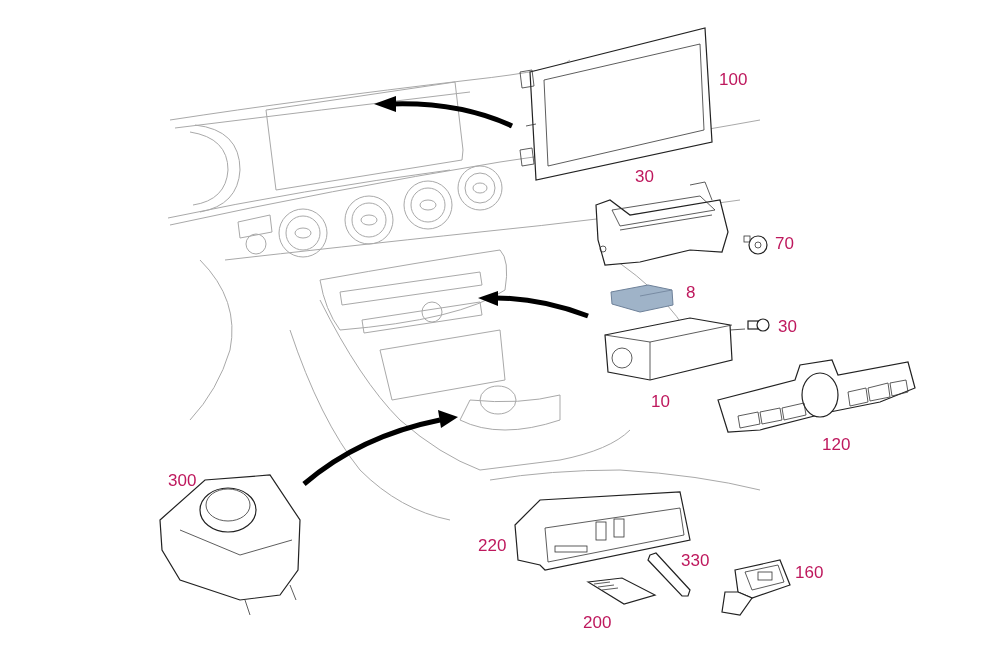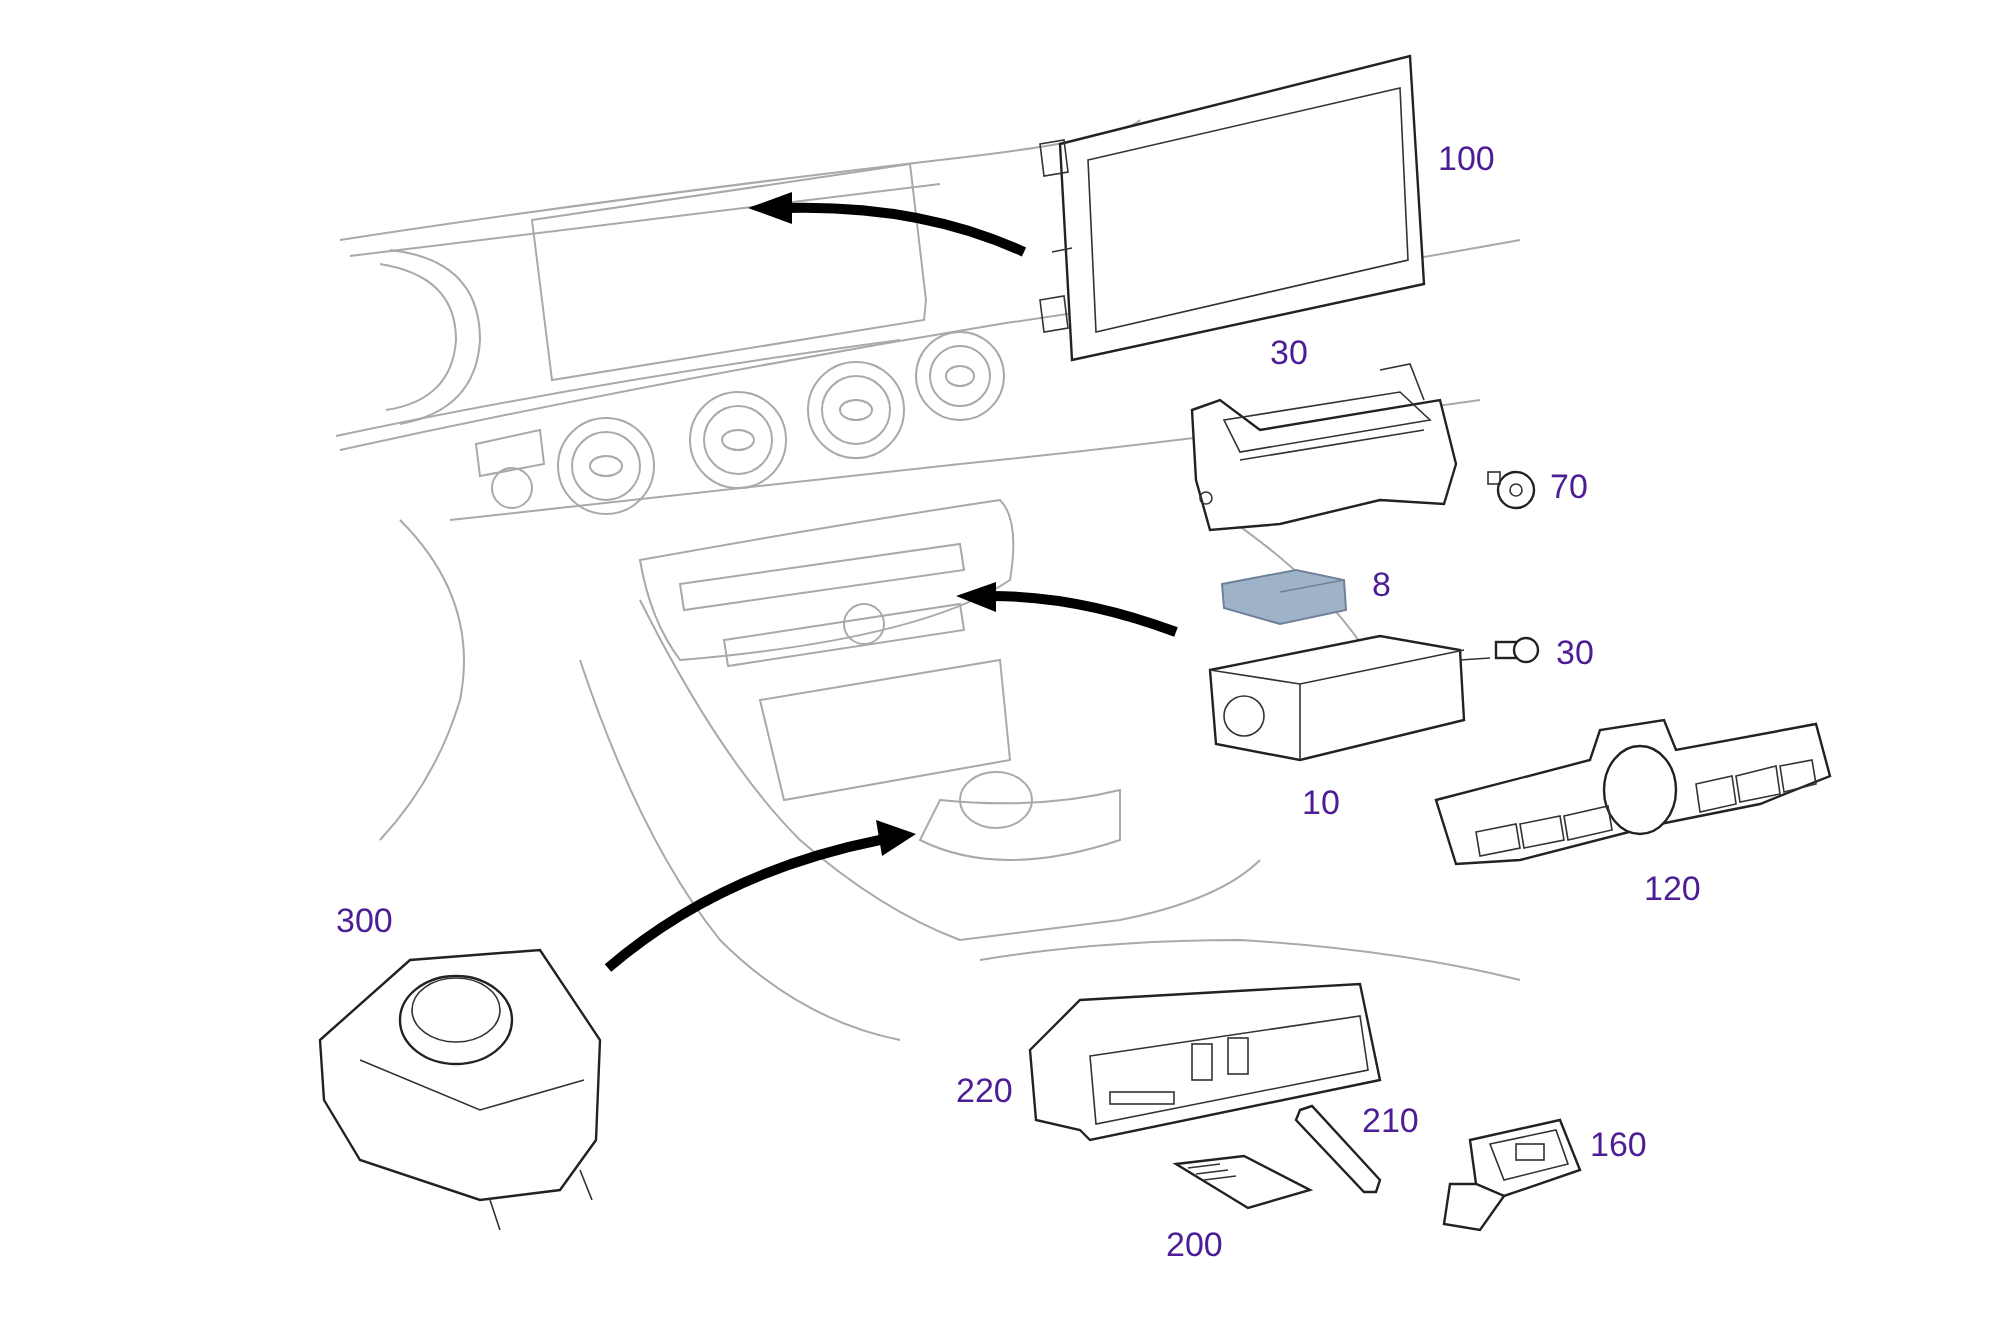--- a/index.html
+++ b/index.html
@@ -2,21 +2,21 @@
 <html><head>
 <meta charset="utf-8">
 <style>
   html, body { margin: 0; padding: 0; background: #ffffff; }
   body { width: 1000px; height: 664px; position: relative; overflow: hidden; font-family: "Liberation Sans", sans-serif; }
   #diagram { position: absolute; left: 0; top: 0; width: 1000px; height: 664px; }
   .thin { fill: none; stroke: #a9a9a9; stroke-width: 1; }
   .part { fill: #ffffff; stroke: #222; stroke-width: 1.2; }
   .part-thin { fill: none; stroke: #333; stroke-width: 0.8; }
   .arrow { fill: none; stroke: #000; stroke-width: 5; stroke-linecap: butt; }
-  .label { position: absolute; font-size: 17px; color: #4c1d95; line-height: 1; }
+  .label { position: absolute; font-size: 17px; color: #be185d; line-height: 1; }
 </style>
 </head>
 <body>
 
 <svg id="diagram" viewBox="0 0 1000 664" xmlns="http://www.w3.org/2000/svg">
 
   <g>
     <path class="thin" d="M170 120 Q300 100 470 80 Q560 70 570 60"></path>
     <path class="thin" d="M175 128 Q320 110 470 92"></path>
     <path class="thin" d="M170 225 Q330 190 500 162 Q650 140 760 120"></path>
@@ -163,17 +163,17 @@
   </g>
 </svg>
 
 <div class="label" style="left:719px;top:71px;">100</div>
 <div class="label" style="left:635px;top:168px;">30</div>
 <div class="label" style="left:775px;top:235px;">70</div>
 <div class="label" style="left:686px;top:284px;">8</div>
 <div class="label" style="left:778px;top:318px;">30</div>
 <div class="label" style="left:651px;top:393px;">10</div>
 <div class="label" style="left:822px;top:436px;">120</div>
-<div class="label" style="left:168px;top:452px;">300</div>
+<div class="label" style="left:168px;top:472px;">300</div>
 <div class="label" style="left:478px;top:537px;">220</div>
-<div class="label" style="left:681px;top:552px;">210</div>
+<div class="label" style="left:681px;top:552px;">330</div>
 <div class="label" style="left:583px;top:614px;">200</div>
 <div class="label" style="left:795px;top:564px;">160</div>
 
 </body></html>

